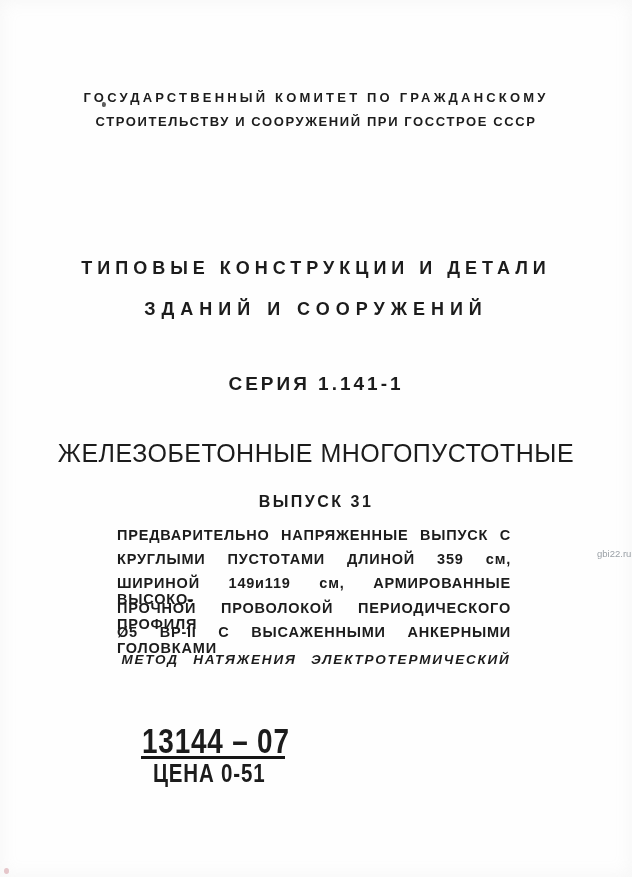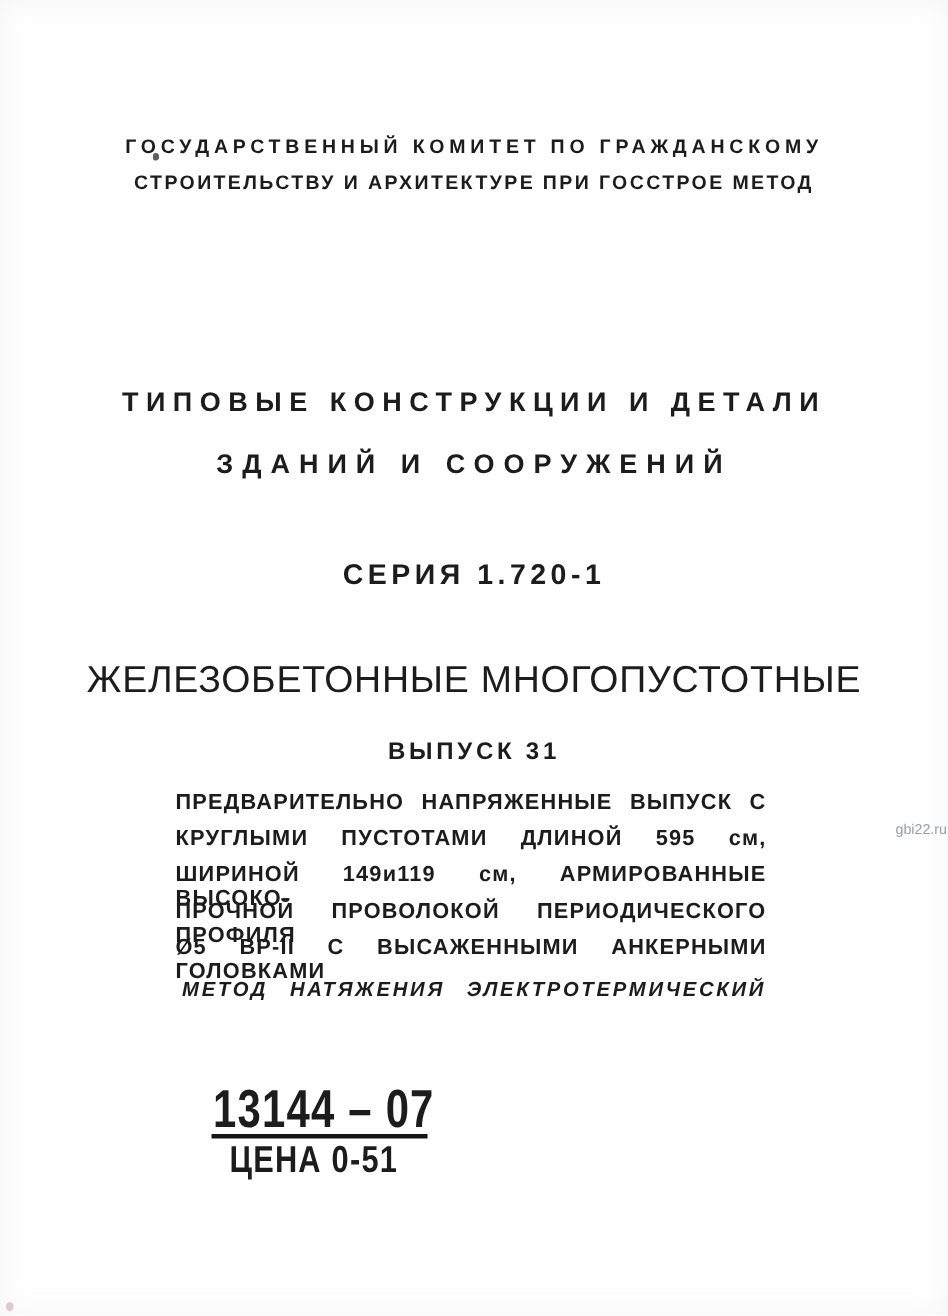--- a/index.html
+++ b/index.html
@@ -154,35 +154,35 @@
     background: rgba(40,40,40,0.75);
     border-radius: 40% 60% 60% 40%;
   }
 </style>
 </head>
 <body>
 
 <div class="page">
 
   <div class="abs ctr org-line1">ГОСУДАРСТВЕННЫЙ КОМИТЕТ ПО ГРАЖДАНСКОМУ</div>
-  <div class="abs ctr org-line2">СТРОИТЕЛЬСТВУ И АРХИТЕКТУРЕ ПРИ ГОССТРОЕ МЕТОД</div>
+  <div class="abs ctr org-line2">СТРОИТЕЛЬСТВУ И СООРУЖЕНИЙ ПРИ ГОССТРОЕ СССР</div>
   <div class="abs artifact-smudge"></div>
 
   <div class="abs ctr typ-line1">ТИПОВЫЕ КОНСТРУКЦИИ И ДЕТАЛИ</div>
   <div class="abs ctr typ-line2">ЗДАНИЙ И СООРУЖЕНИЙ</div>
 
-  <div class="abs ctr seriya">СЕРИЯ 1.720-1</div>
+  <div class="abs ctr seriya">СЕРИЯ 1.141-1</div>
 
   <div class="abs ctr title2">ЖЕЛЕЗОБЕТОННЫЕ МНОГОПУСТОТНЫЕ</div>
 
   <div class="abs ctr vypusk">ВЫПУСК 31</div>
 
   <div class="abs desc">
     <div class="dline">ПРЕДВАРИТЕЛЬНО НАПРЯЖЕННЫЕ ВЫПУСК С</div>
-    <div class="dline">КРУГЛЫМИ ПУСТОТАМИ ДЛИНОЙ 595 см,</div>
+    <div class="dline">КРУГЛЫМИ ПУСТОТАМИ ДЛИНОЙ 359 см,</div>
     <div class="dline">ШИРИНОЙ 149и119 см, АРМИРОВАННЫЕ ВЫСОКО-</div>
     <div class="dline">ПРОЧНОЙ ПРОВОЛОКОЙ ПЕРИОДИЧЕСКОГО ПРОФИЛЯ</div>
     <div class="dline">Ø5 ВР-II С ВЫСАЖЕННЫМИ АНКЕРНЫМИ ГОЛОВКАМИ</div>
   </div>
 
   <div class="abs ctr method">МЕТОД НАТЯЖЕНИЯ ЭЛЕКТРОТЕРМИЧЕСКИЙ</div>
 
   <div class="abs catnum">13144 – 07</div>
   <div class="abs cat-underline"></div>
   <div class="abs price">ЦЕНА 0-51</div>

